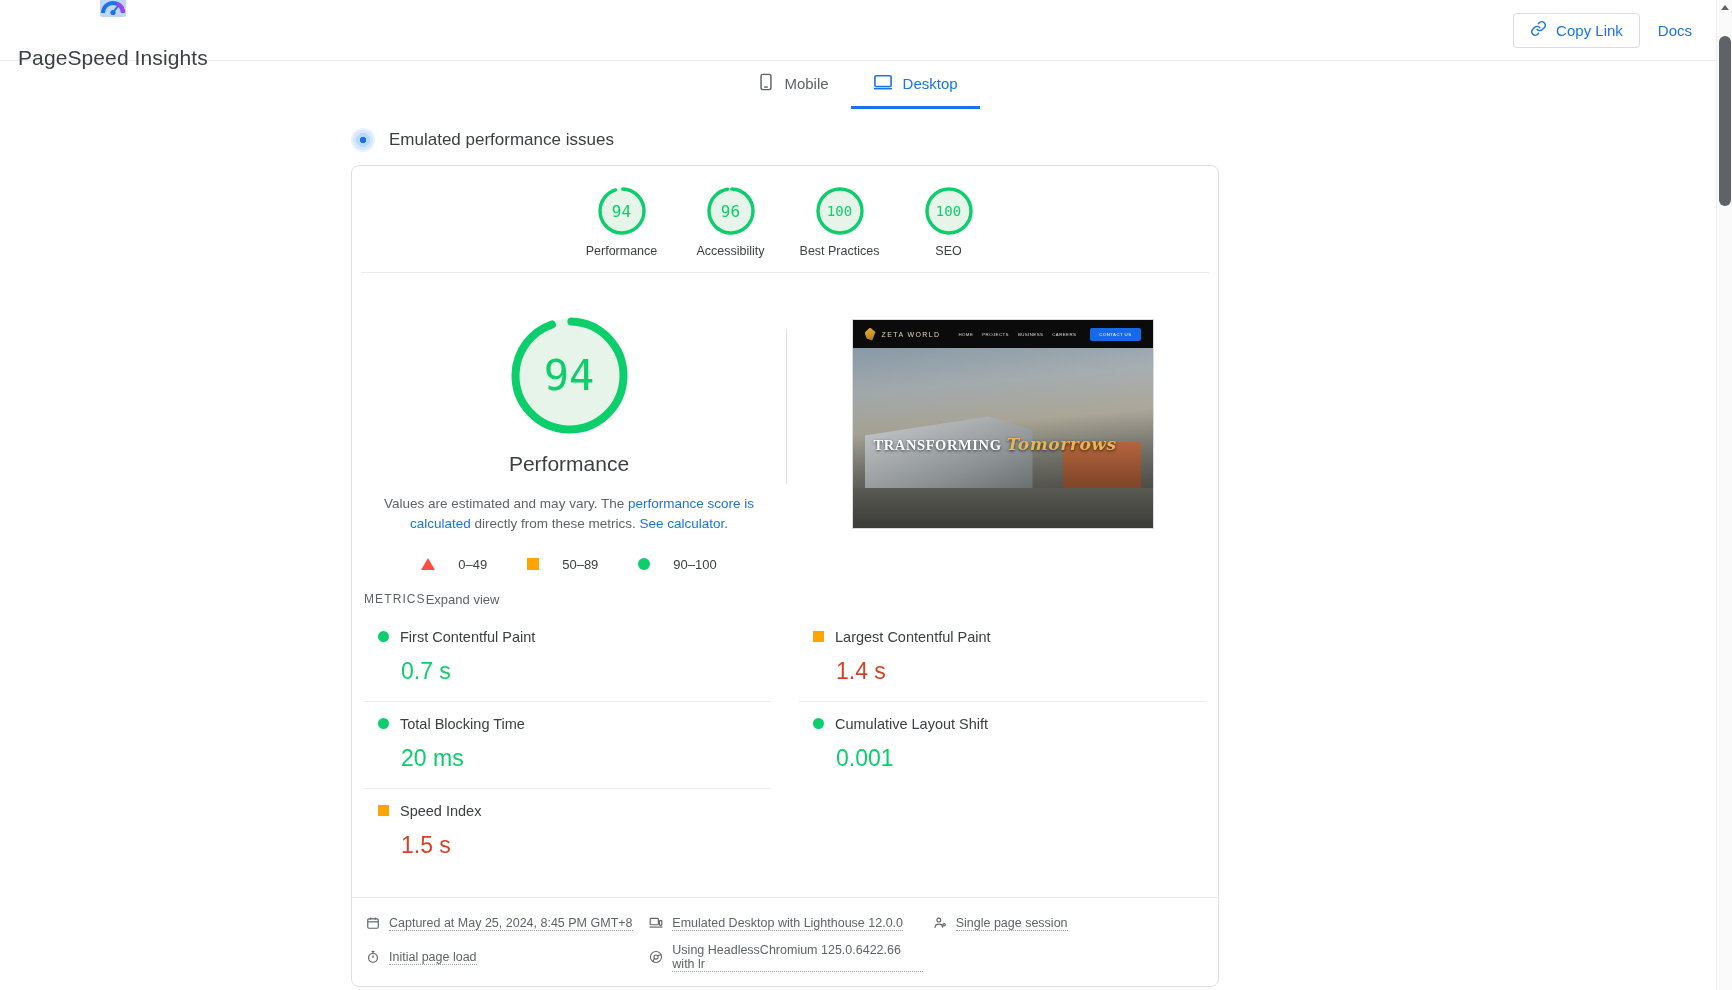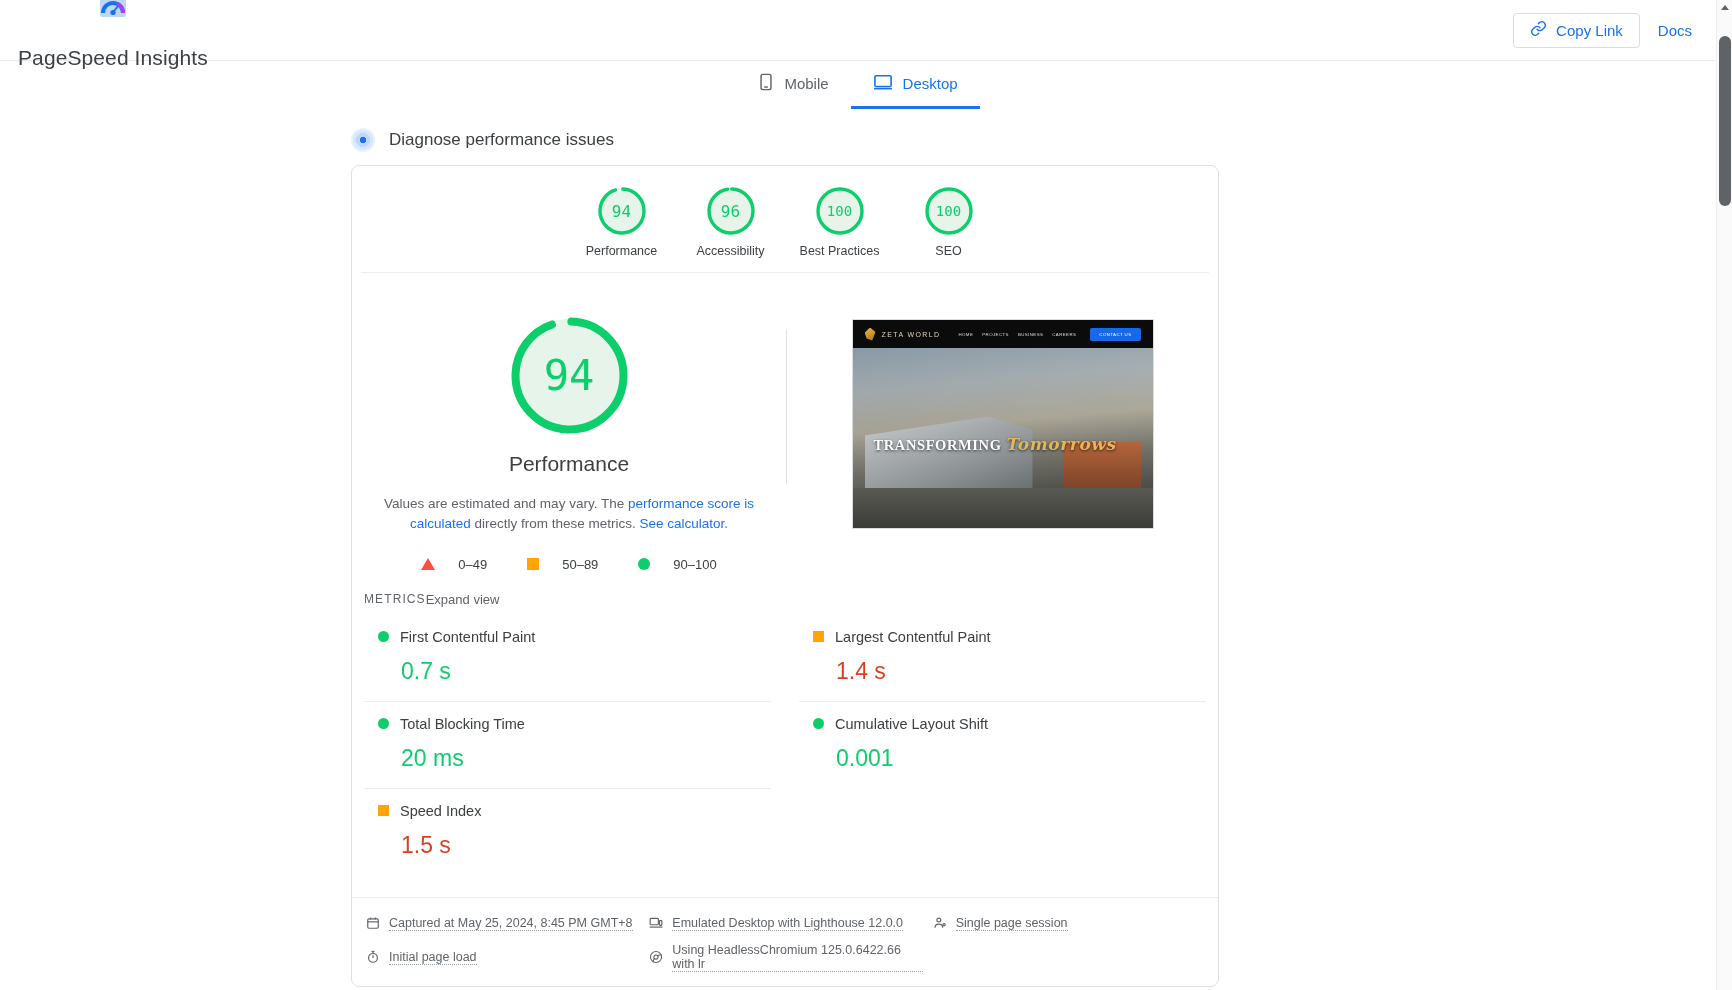--- a/index.html
+++ b/index.html
@@ -302,21 +302,21 @@
         <rect x="2" y="3" width="18" height="12" rx="1.5"></rect>
         <line x1="1" y1="17.4" x2="21" y2="17.4"></line>
       </svg>
     </span>
     <span>Desktop</span>
   </div>
 </div>
 
 <div class="diagnose">
   <span class="diagnose-icon"></span>
-  <span class="diagnose-text">Diagnose performance issues</span>
+  <span class="diagnose-text">Emulated performance issues</span>
 </div>
 
 <div class="card">
 
   <div class="gauges">
     <div class="gauge-item">
       <div class="gauge-ring">
         <svg width="52" height="52" viewBox="0 0 52 52">
           <circle cx="26" cy="26" r="22" fill="none" stroke="#0cce6b" stroke-width="3.4" stroke-dasharray="130 138" stroke-linecap="round" transform="rotate(-88 26 26)"></circle>
         </svg>

